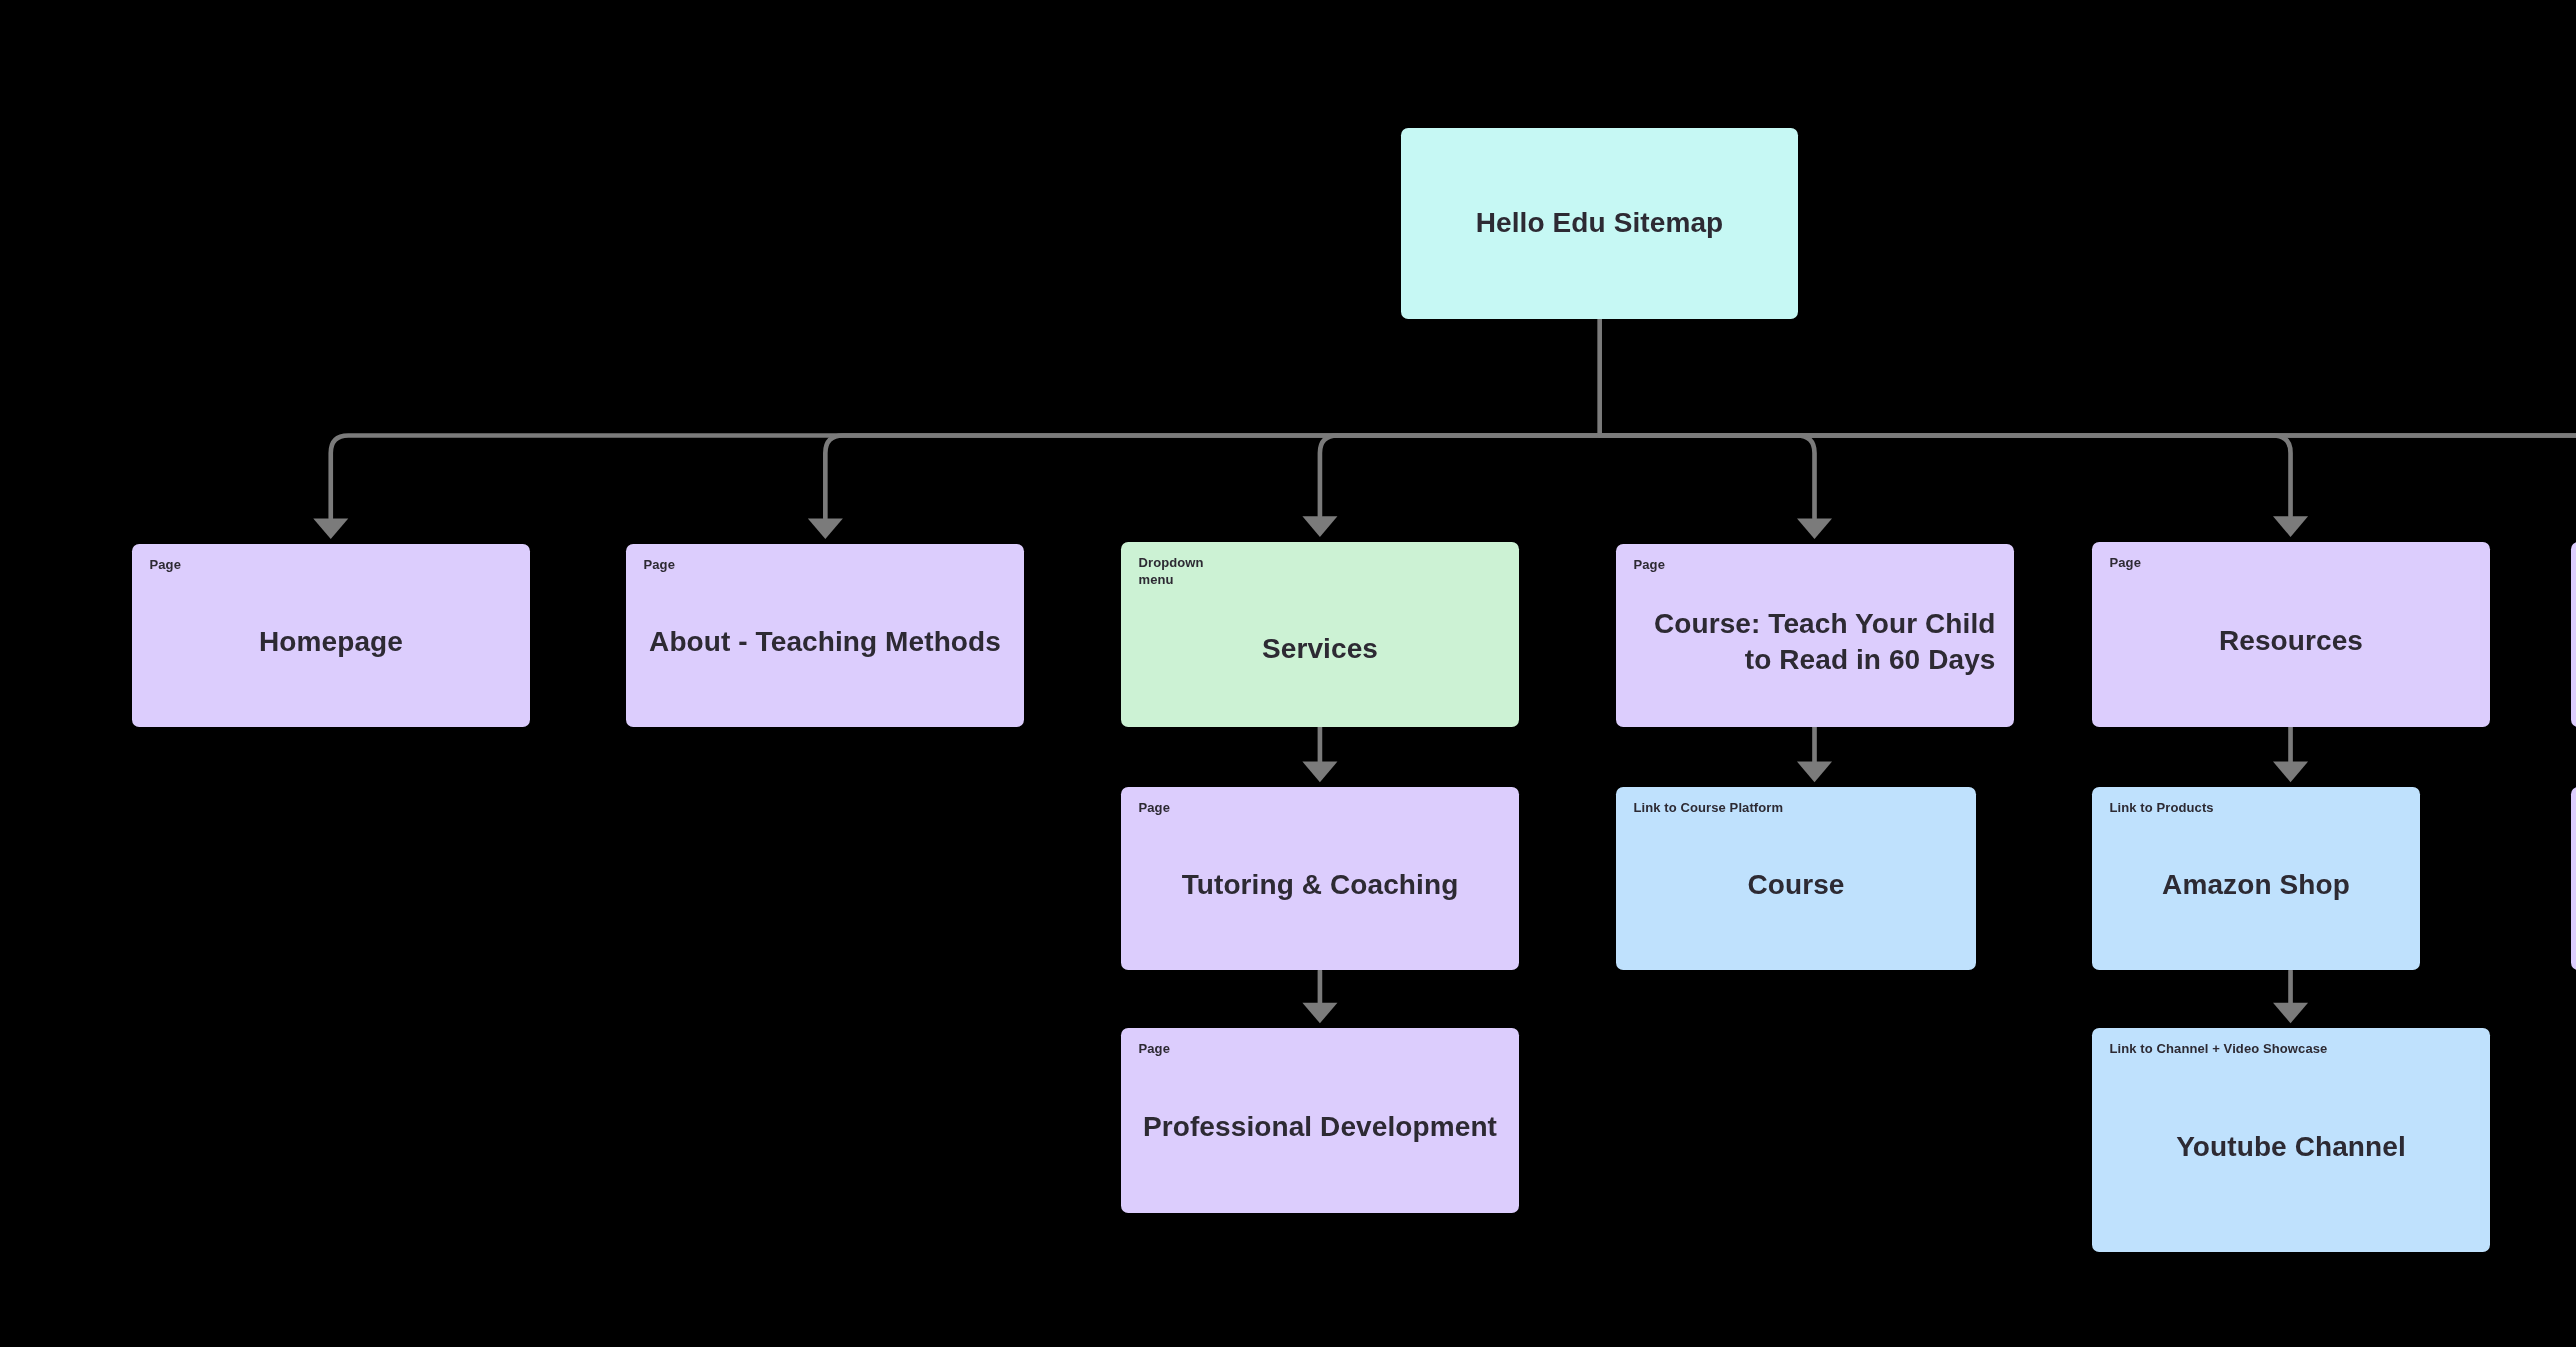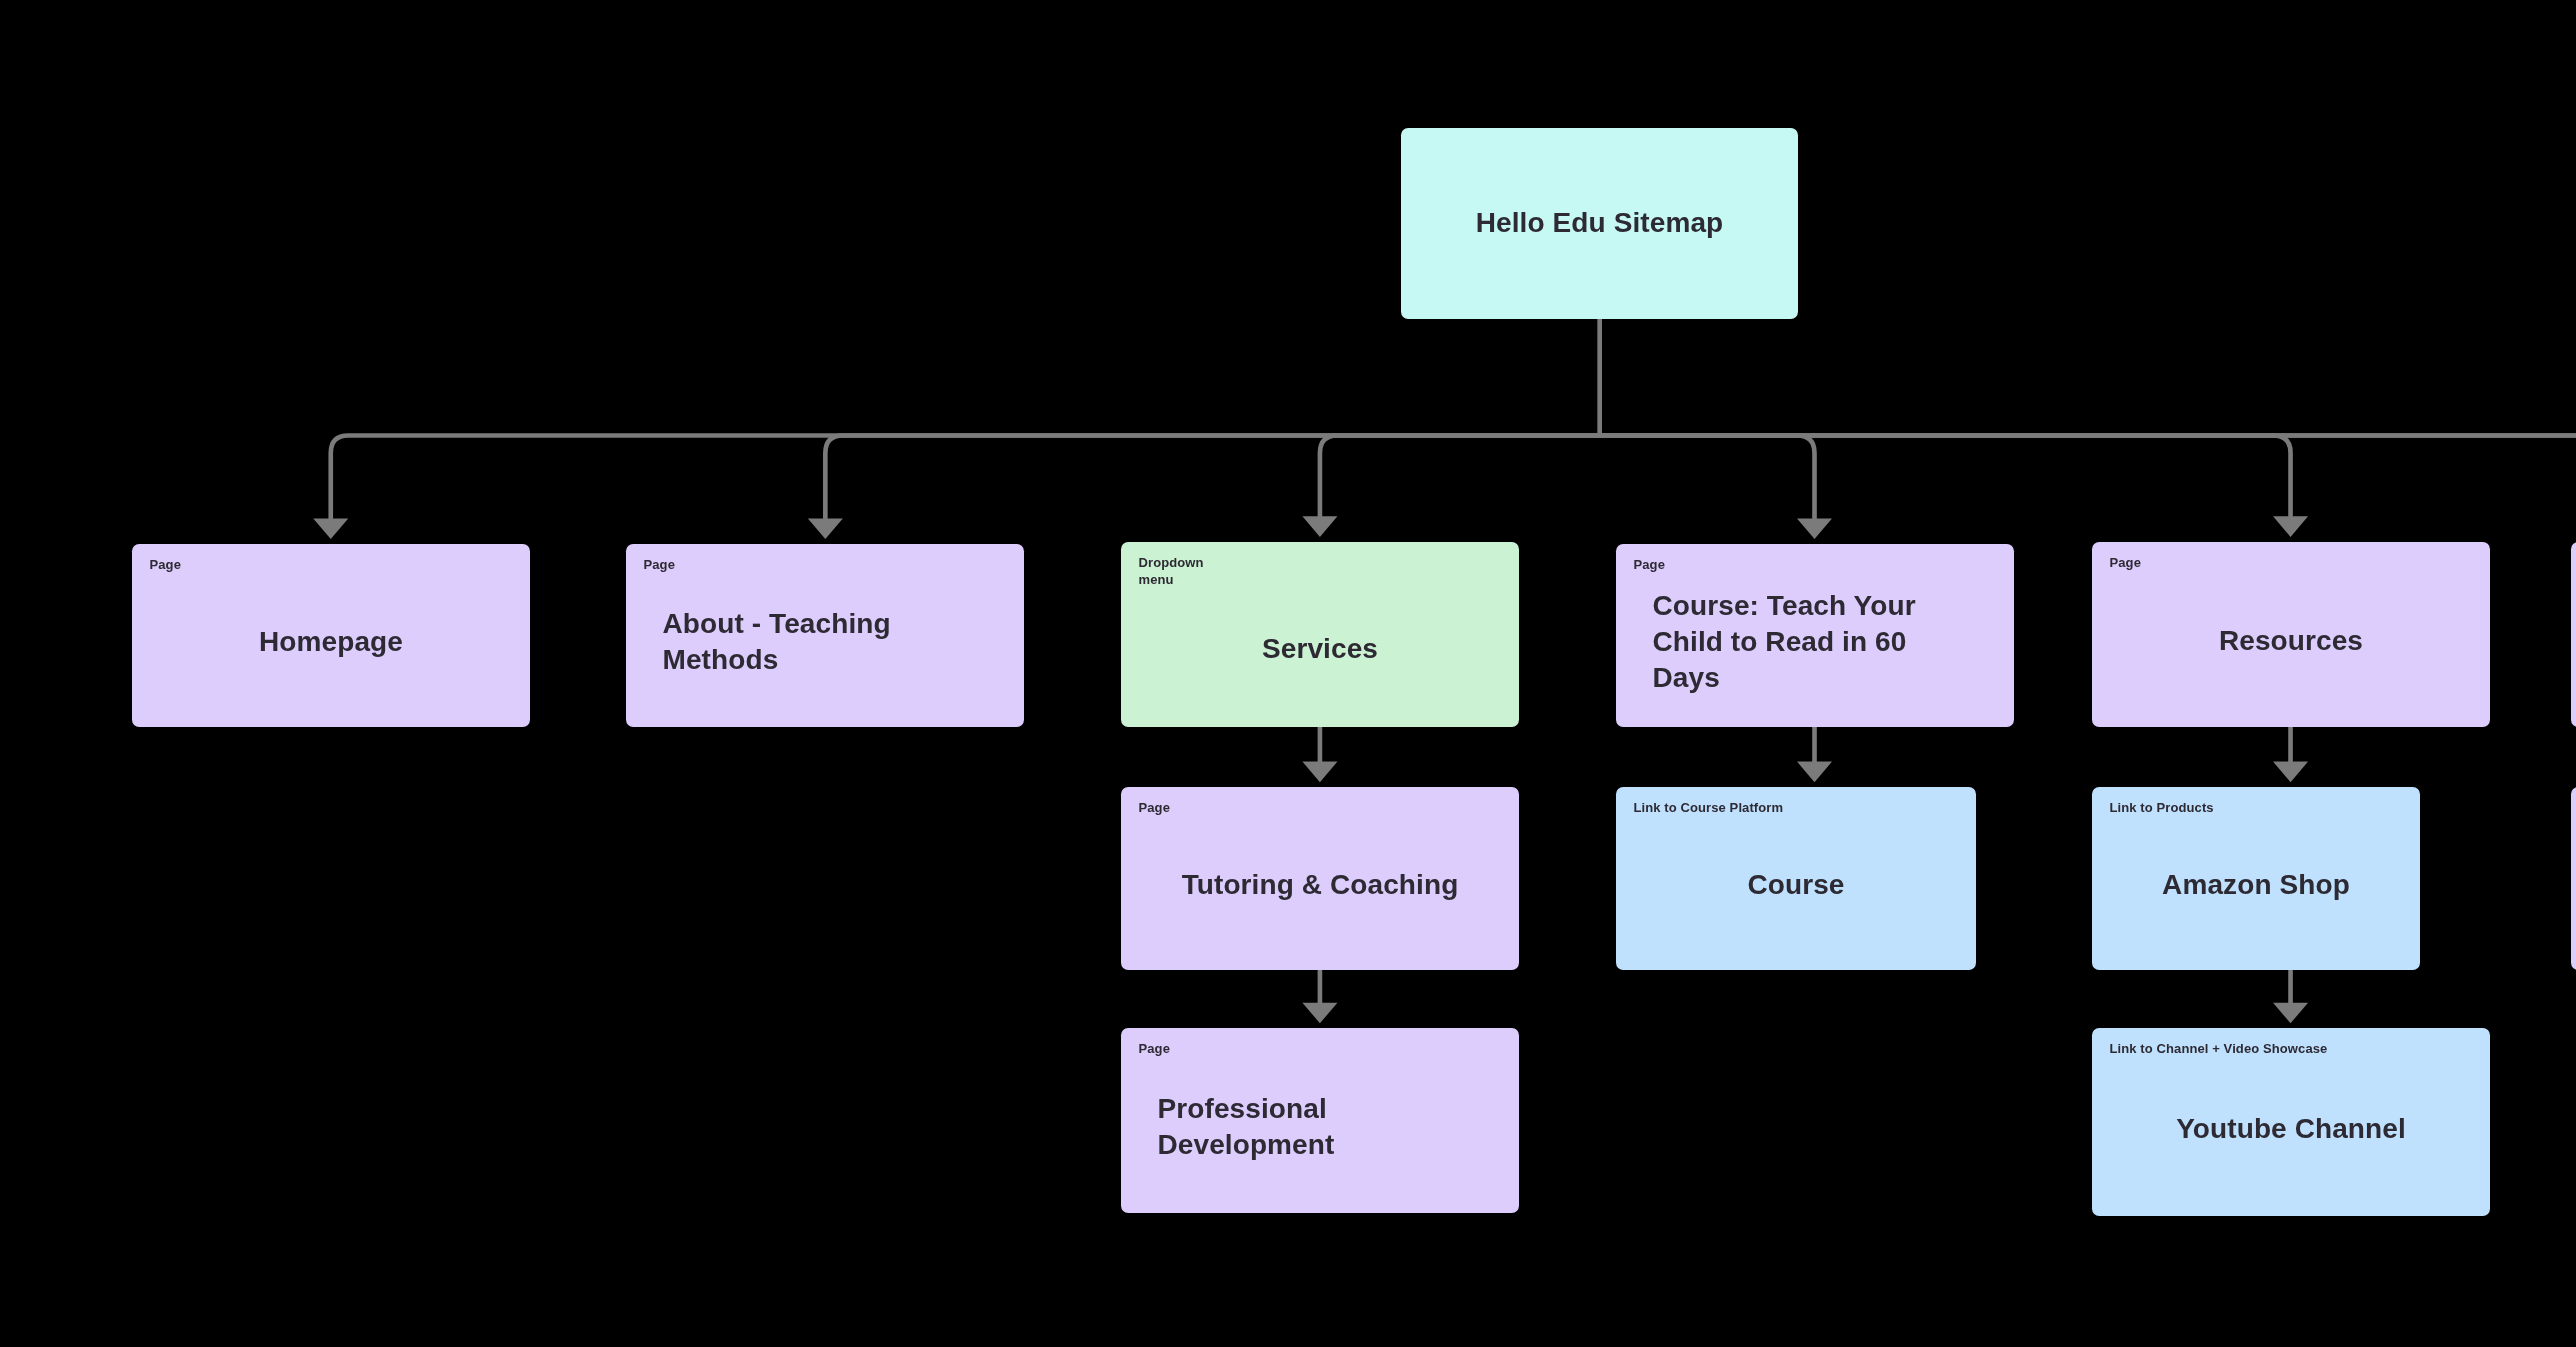--- a/index.html
+++ b/index.html
@@ -26,26 +26,26 @@
     line-height:1.28;
     letter-spacing:0.1px;
     white-space:pre-line;
     text-align:left;
   }
   .node .title{
     flex:1;
     display:flex;
     align-items:center;
     justify-content:center;
-    text-align:left;
+    text-align:right;
     font-size:28px;
     font-weight:700;
     line-height:1.3;
     letter-spacing:0.1px;
-    padding:0 19px;
+    padding:0 1px;
     margin-top:-3.1px;
   }
   .node.root .title{
     margin-top:0;
     font-size:28px;
   }
   .node.root{justify-content:center;padding:0;}
 </style>
 </head>
 <body>
@@ -114,19 +114,19 @@
       <div class="title">Professional Development</div>
     </div>
     <div class="node link" style="left: 1616px; top: 787px; width: 360px; height: 183px; background: rgb(191, 225, 253); color: rgb(45, 42, 51);">
       <div class="kicker">Link to Course Platform</div>
       <div class="title">Course</div>
     </div>
     <div class="node link" style="left: 2092px; top: 787px; width: 328px; height: 183px; background: rgb(191, 225, 253); color: rgb(45, 42, 51);">
       <div class="kicker">Link to Products</div>
       <div class="title">Amazon Shop</div>
     </div>
-    <div class="node link" style="left: 2092px; top: 1028px; width: 398px; height: 188px; background: rgb(191, 225, 253); color: rgb(45, 42, 51);">
+    <div class="node link" style="left: 2092px; top: 1028px; width: 398px; height: 224px; background: rgb(191, 225, 253); color: rgb(45, 42, 51);">
       <div class="kicker">Link to Channel + Video Showcase</div>
       <div class="title">Youtube Channel</div>
     </div>
     <div class="node page" style="left: 2571px; top: 787px; width: 398px; height: 183px; background: rgb(220, 205, 253); color: rgb(45, 42, 51);"></div>
   </div>
 
 
 </body></html>

